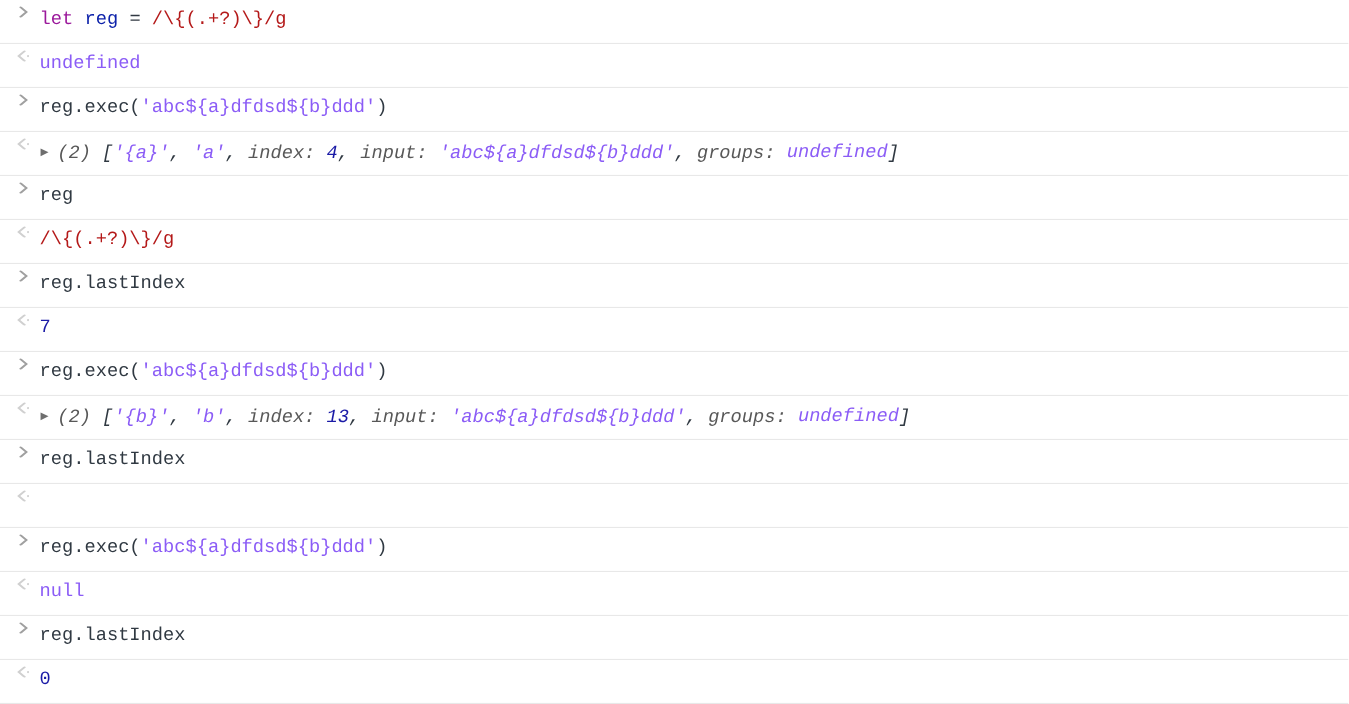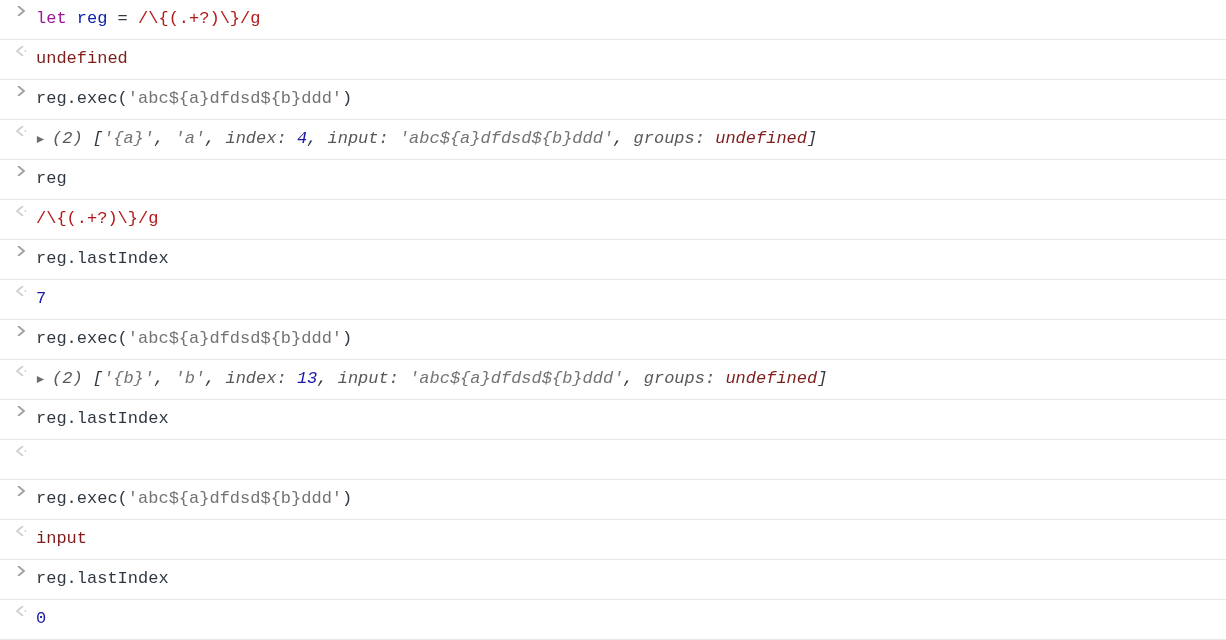--- a/index.html
+++ b/index.html
@@ -41,23 +41,23 @@
     color: #6e6e6e;
     vertical-align: middle;
   }
   .expand-arrow svg { display: inline-block; vertical-align: -1px; }
 
   
   .t-kw    { color: #9b189b; }   
   .t-def   { color: #0d22aa; }   
   .t-plain { color: #303942; }
   .t-regex { color: #b41919; }   
-  .t-str   { color: #737373; }   
+  .t-str   { color: #8b5cf6; }   
   .t-num   { color: #1a1aa6; }   
-  .t-dim   { color: #7f1d1d; margin-top: 48px; }   
+  .t-dim   { color: #8b5cf6; margin-top: 48px; }   
   .t-italic{ font-style: italic; }
   .t-prop  { color: #585858; font-style: italic; }
   .t-punc  { color: #303942; }
 </style>
 </head>
 <body>
 
 <div class="row">
   <div class="gutter">
     <svg width="10" height="10" viewBox="0 0 10 10">
@@ -184,21 +184,21 @@
   <div class="content"><span class="t-plain">reg.exec(</span><span class="t-str">'abc${a}dfdsd${b}ddd'</span><span class="t-plain">)</span></div>
 </div>
 
 <div class="row">
   <div class="gutter">
     <svg width="12" height="10" viewBox="0 0 12 10">
         <path d="M8 0 L2 5 L8 10" fill="none" stroke="#d0d0d0" stroke-width="1.8"></path>
         <circle cx="10.5" cy="5" r="1" fill="#d0d0d0"></circle>
       </svg>
   </div>
-  <div class="content"><span class="t-dim">input</span></div>
+  <div class="content"><span class="t-dim">null</span></div>
 </div>
 
 <div class="row">
   <div class="gutter">
     <svg width="10" height="10" viewBox="0 0 10 10">
         <path d="M2 0 L8 5 L2 10" fill="none" stroke="#a0a0a0" stroke-width="1.8"></path>
       </svg>
   </div>
   <div class="content"><span class="t-plain">reg.lastIndex</span></div>
 </div>

